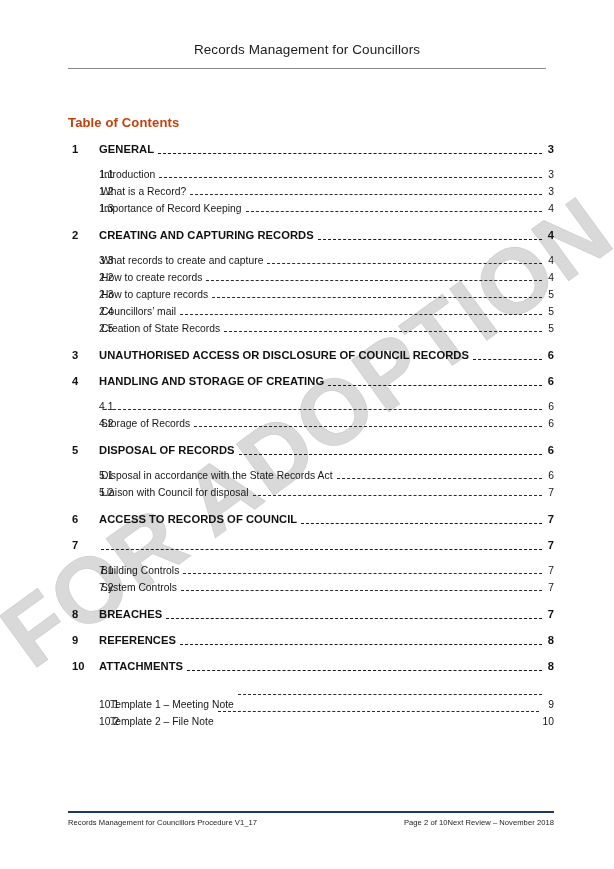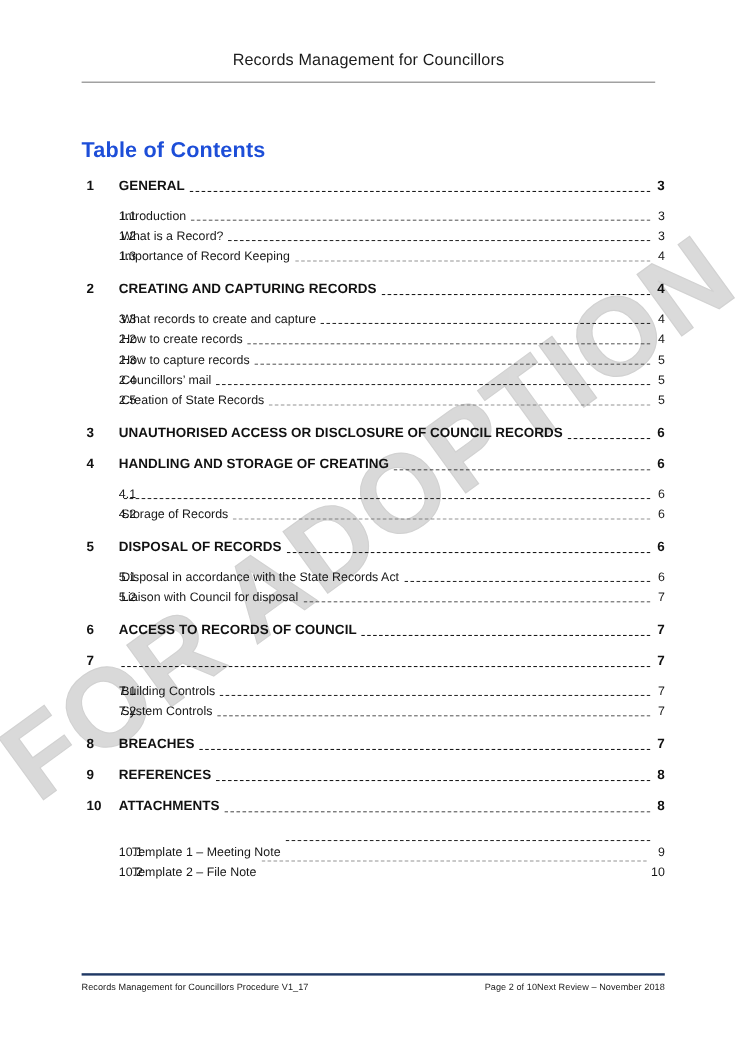--- a/index.html
+++ b/index.html
@@ -67,23 +67,23 @@
   
   .content {
     position: absolute;
     left: 68px;
     right: 60px;
     top: 115px;
     z-index: 2;
   }
 
   .toc-heading {
-    font-size: 18px;
+    font-size: 13px;
     font-weight: 700;
-    color: #1d4ed8;
+    color: #c2410c;
     letter-spacing: 0.15px;
     margin-bottom: 13px;
   }
 
   ul.toc-list {
     list-style: none;
     margin: 0;
     padding: 0;
   }
 

